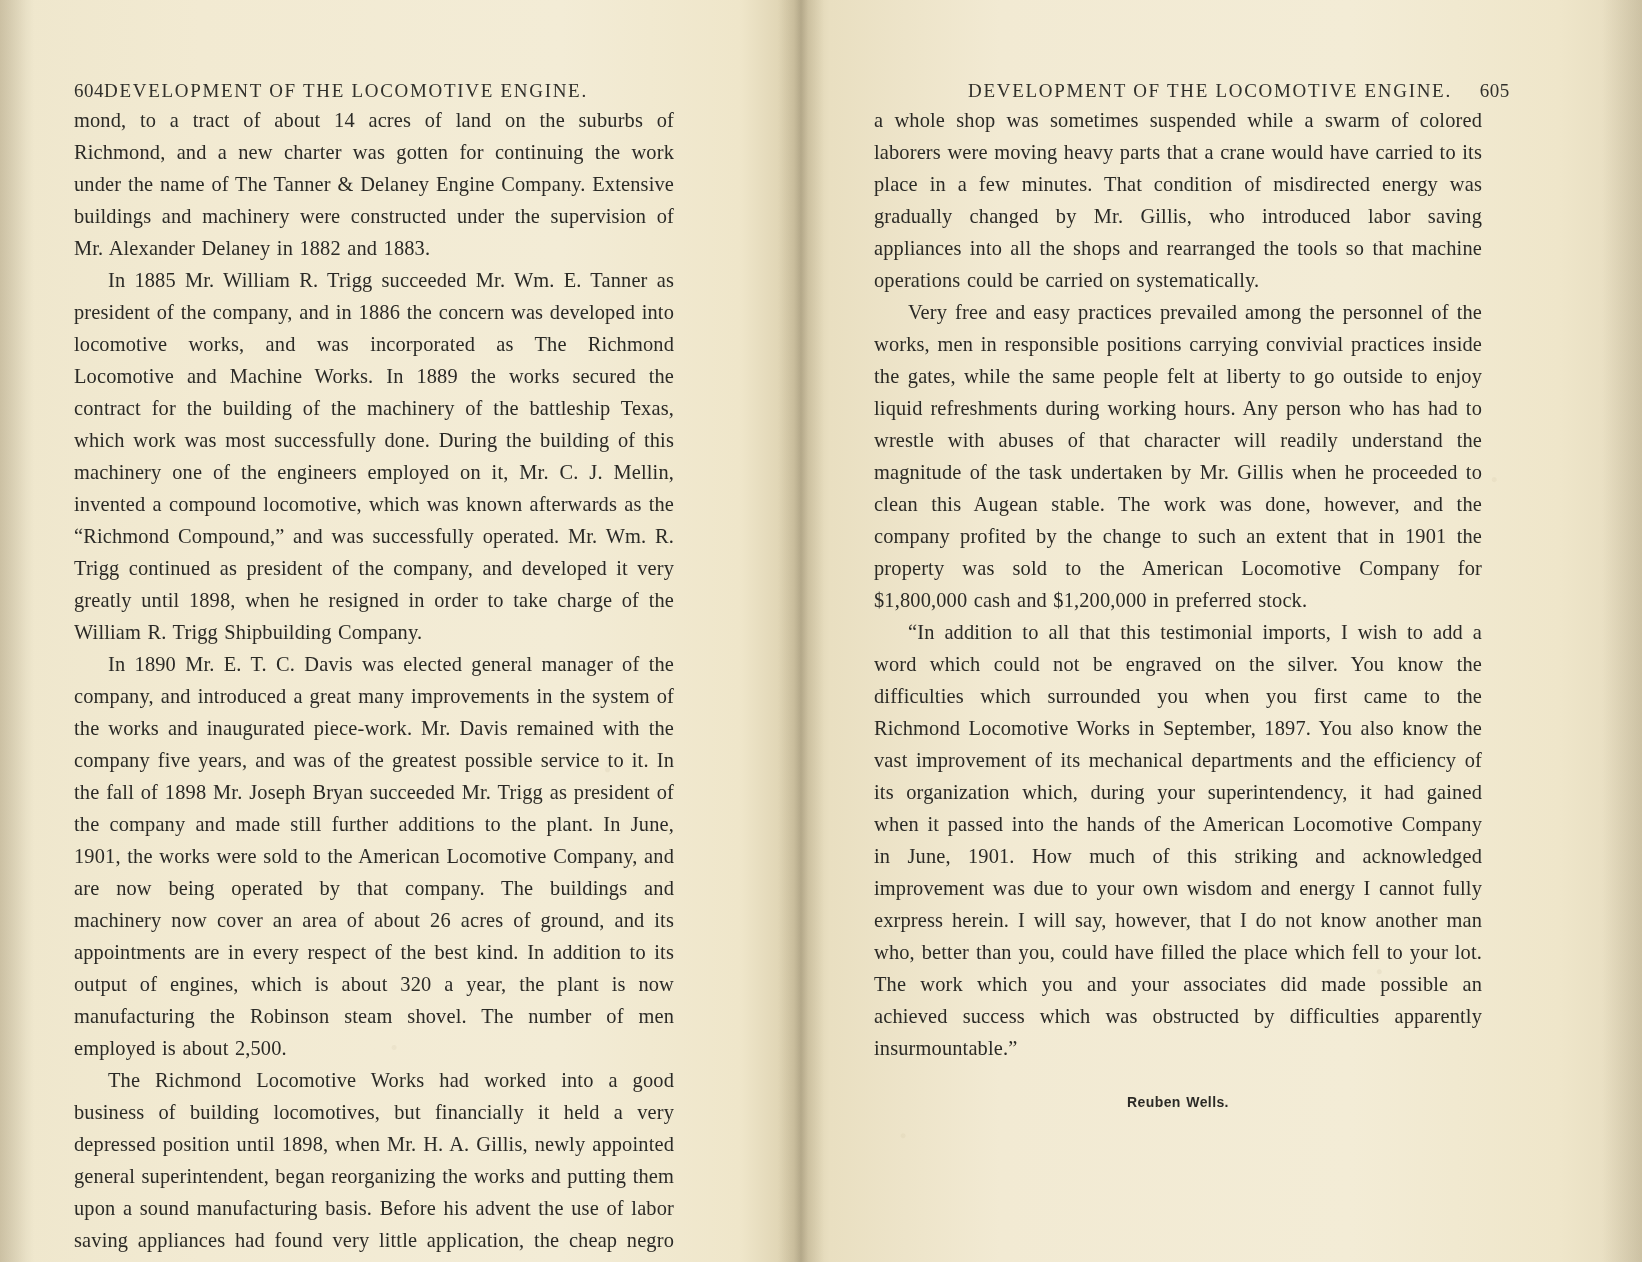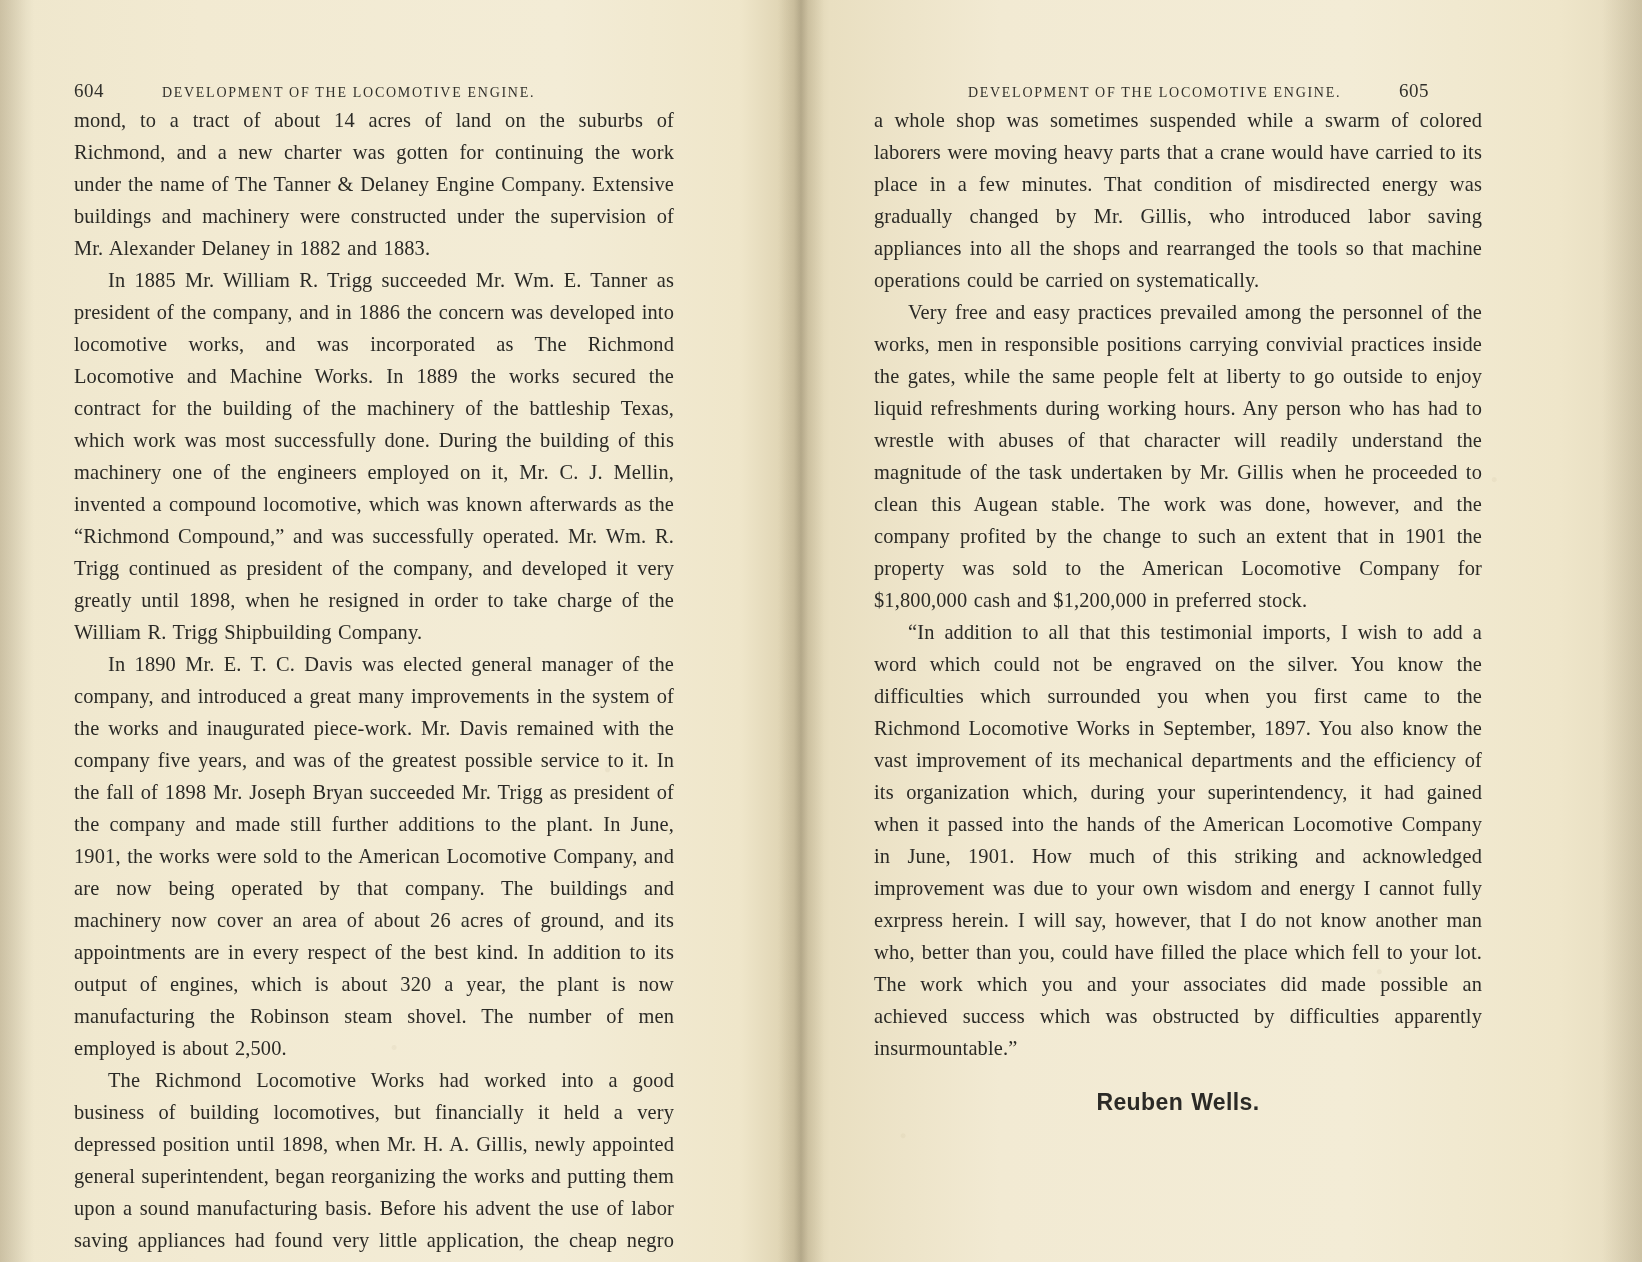--- a/index.html
+++ b/index.html
@@ -72,27 +72,27 @@
     color: #31302b;
   }
   .page-left .header { left: 74px; width: 600px; }
   .page-right .header { left: 158px; width: 614px; }
 
   .folio {
     font-size: 19px;
     letter-spacing: 0.5px;
   }
   .running-title {
-    font-size: 14px;
+    font-size: 19px;
     letter-spacing: 1.7px;
     white-space: nowrap;
     text-align: center;
   }
-  .page-left .folio { margin-right: 58px; }
-  .page-right .folio { margin-left: 58px; }
+  .page-left .folio { }
+  .page-right .folio { margin-left: 28px; }
 
   .body {
     position: absolute;
     top: 104px;
     font-size: 20.4px;
     line-height: 32px;
     text-align: justify;
     text-justify: inter-word;
     letter-spacing: 0.15px;
     word-spacing: 1.2px;
@@ -103,21 +103,21 @@
 
   p {
     margin: 0;
     text-indent: 34px;
   }
   p.noindent { text-indent: 0; }
 
   h2.section-head {
     margin: 22px 0 8px 0;
     font-family: "Liberation Sans", sans-serif;
-    font-size: 23px;
+    font-size: 14px;
     font-weight: bold;
     text-align: center;
     letter-spacing: 0.4px;
     color: #2b2a26;
   }
   .edge-shadow-left {
     position: absolute;
     top: 0; left: 0; width: 34px; height: 1262px;
     background: linear-gradient(90deg, rgba(110,95,62,0.22), rgba(110,95,62,0));
     pointer-events: none;

